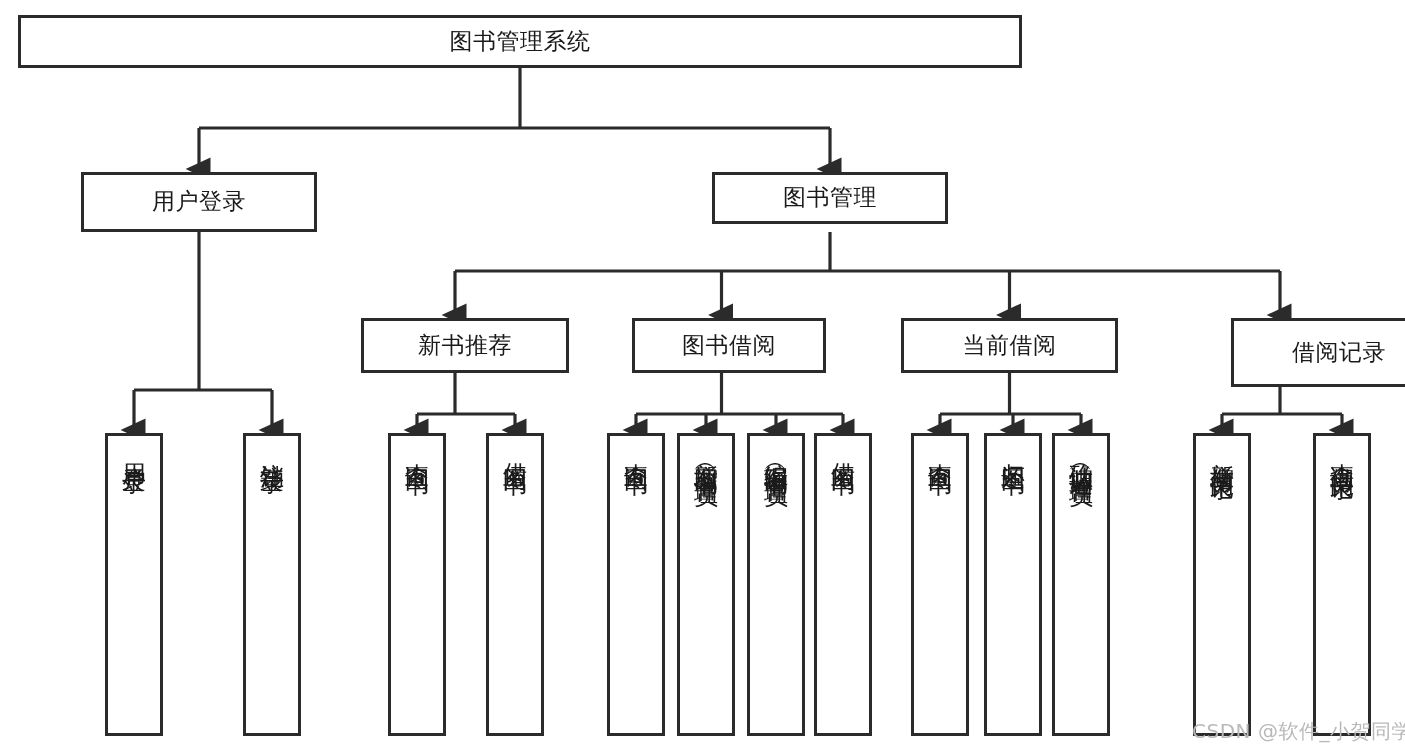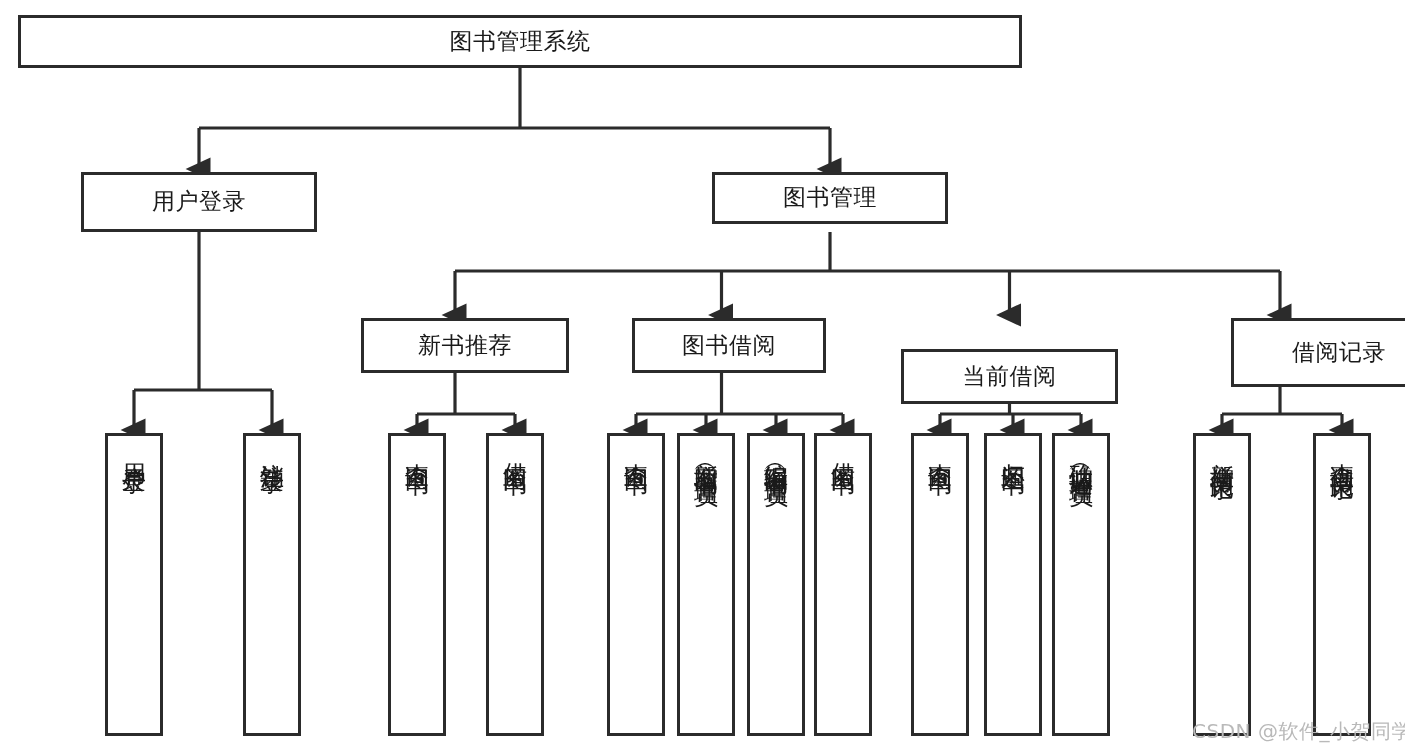--- a/index.html
+++ b/index.html
@@ -120,21 +120,21 @@
       </div>
       <div class="node-box" style="left: 712px; top: 172px; width: 236px; height: 52px;">
         <span class="node-label">图书管理</span>
       </div>
       <div class="node-box" style="left: 361px; top: 318px; width: 208px; height: 55px;">
         <span class="node-label">新书推荐</span>
       </div>
       <div class="node-box" style="left: 632px; top: 318px; width: 194px; height: 55px;">
         <span class="node-label">图书借阅</span>
       </div>
-      <div class="node-box" style="left: 901px; top: 318px; width: 217px; height: 55px; margin-top: 31px;">
+      <div class="node-box" style="left: 901px; top: 318px; width: 217px; height: 55px;">
         <span class="node-label">当前借阅</span>
       </div>
       <div class="node-box" style="left: 1205px; top: 318px; width: 216px; height: 69px; margin-left: 26px;">
         <span class="node-label">借阅记录</span>
       </div>
       <div class="node-box vertical" style="left: 105px; top: 433px; width: 58px; height: 303px;">
         <span class="node-label">用户登录</span>
       </div>
       <div class="node-box vertical" style="left: 243px; top: 433px; width: 58px; height: 303px;">
         <span class="node-label">注销登录</span>

